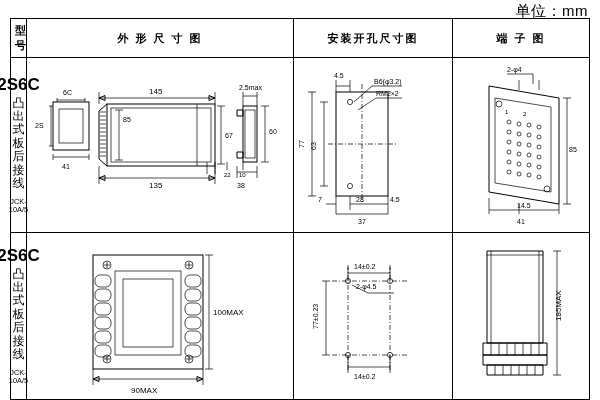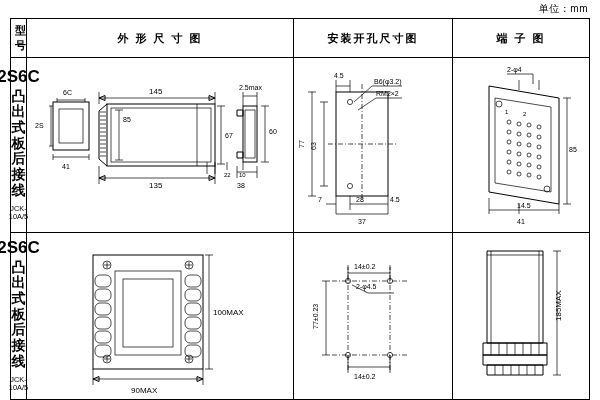--- a/index.html
+++ b/index.html
@@ -1,25 +1,25 @@
 <!DOCTYPE html>
 <html><head>
 <meta charset="utf-8">
 <style>
   html,body{margin:0;padding:0;background:#ffffff;}
   body{width:600px;height:400px;font-family:"Liberation Sans","DejaVu Sans",sans-serif;color:#000;}
   #sheet{position:relative;width:600px;height:400px;overflow:hidden;}
-  .unit{position:absolute;right:12px;top:2px;font-size:10px;letter-spacing:.5px;}
+  .unit{position:absolute;right:12px;top:2px;font-size:15px;letter-spacing:.5px;}
   table.main{position:absolute;left:10px;top:18px;width:580px;height:372px;border-collapse:collapse;table-layout:fixed;}
   table.main td,table.main th{border:1px solid #000;padding:4px;vertical-align:middle;margin-top:24px;}
   th.hdr{height:22px;font-size:11px;font-weight:bold;letter-spacing:2px;}
   td.model{width:44px;text-align:center;font-size:10px;line-height:1.15;}
   .model-inner{display:flex;flex-direction:column;align-items:center;justify-content:center;height:100%;}
   .m-code{font-weight:bold;font-size:17px;margin-bottom:2px;}
-  .m-vert{font-size:14px;line-height:1.12;font-weight:bold;}
+  .m-vert{font-size:12px;line-height:1.12;}
   .m-foot{font-size:8px;margin-top:6px;transform:scale(.92);}
   td.cell{position:relative;text-align:center;}
   .c-outline{width:258px;}
   .c-mount{width:150px;}
   .c-term{width:128px;}
   .row1{height:168px;}
   .row2{height:160px;}
   svg{display:block;}
   .ln{stroke:#000;fill:none;stroke-width:1;}
   .lnt{stroke:#000;fill:none;stroke-width:.7;}

